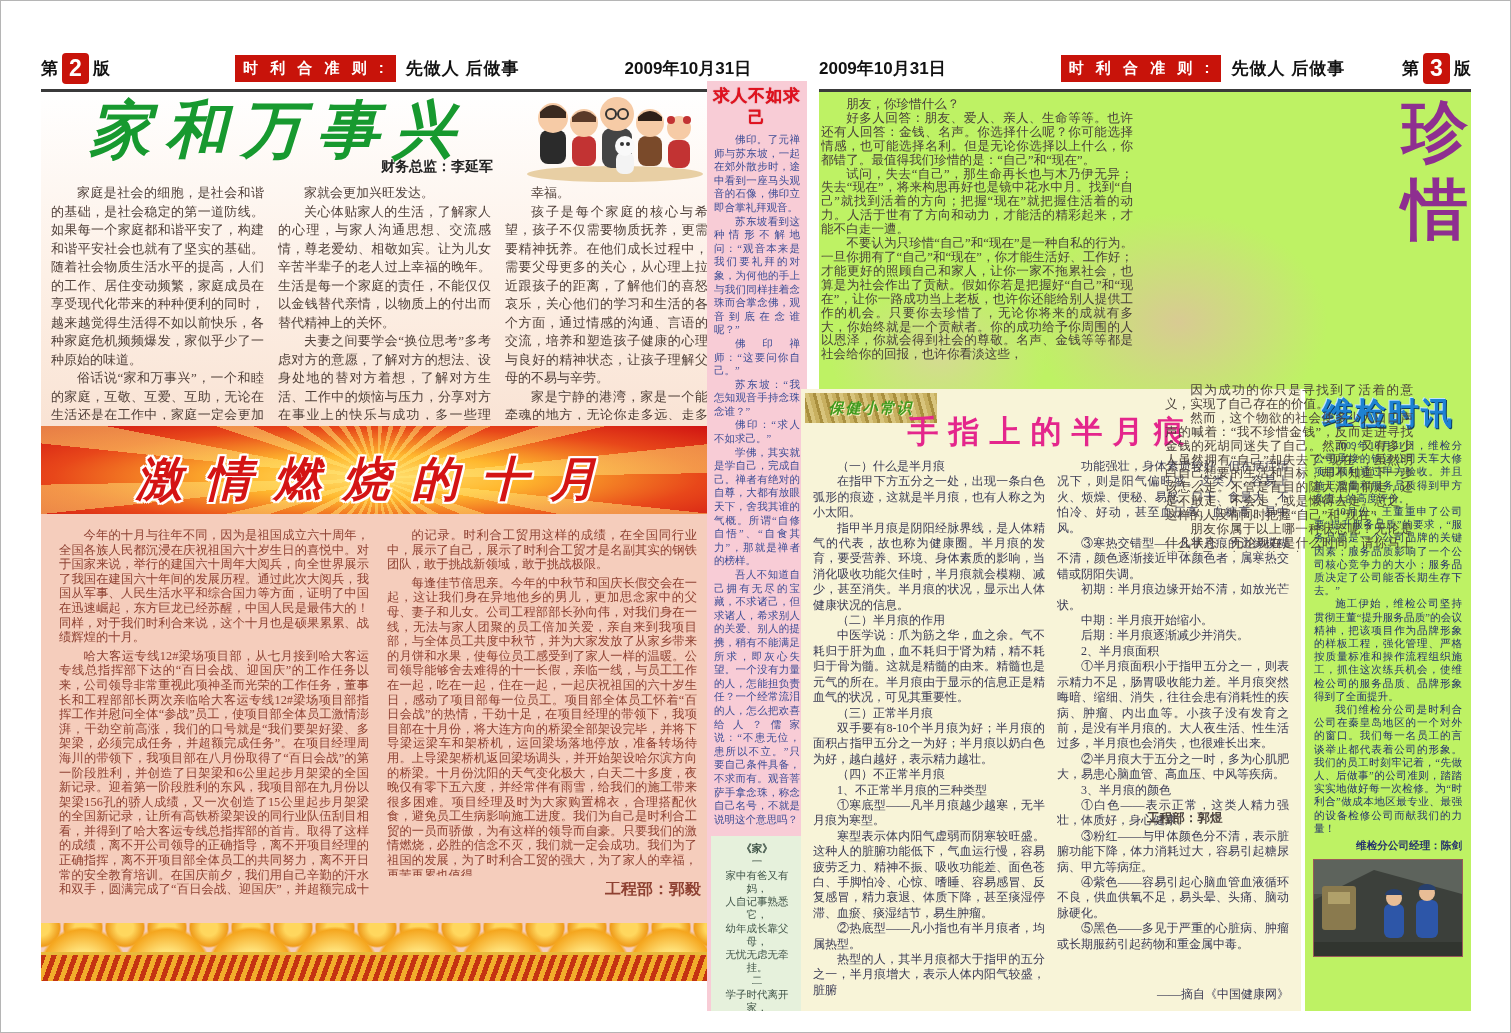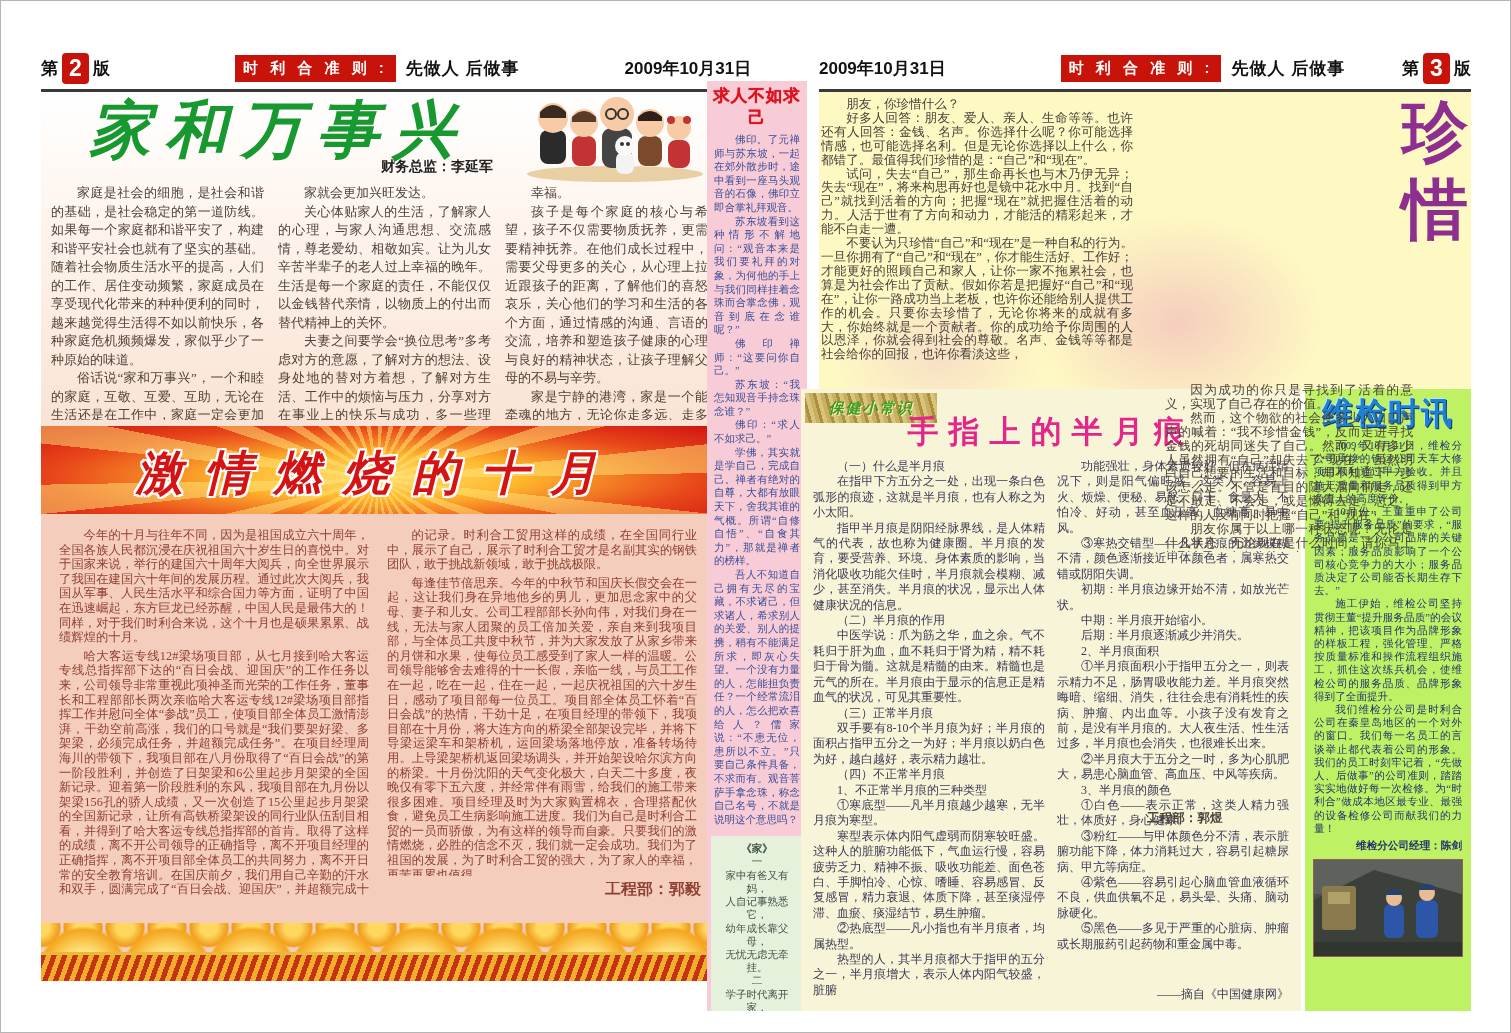--- a/index.html
+++ b/index.html
@@ -16,42 +16,42 @@
   
   .family-wrap{background:linear-gradient(180deg,#ffffff 0%,#fdf0e6 55%,#f9e3d4 100%);}
   .family-title{color:#17992f;font-size:62px;font-weight:bold;font-style:italic;letter-spacing:14px;white-space:nowrap;font-family:"DejaVu Serif",serif;}
   .family-byline{font-size:14px;font-weight:bold;color:#222;}
   .news-col{font-size:13px;line-height:18.5px;color:#51413a;text-align:justify;overflow:hidden;}
   .news-col p{margin:0;text-indent:2em;}
   
   .oct-wrap{background:#f5cdbc;}
   .oct-banner{position:absolute;left:0;top:0;right:0;height:88px;background:radial-gradient(ellipse at 50% 58%, #ffe070 0%, #ffb82e 30%, #e8471a 68%, #cf1212 100%);overflow:hidden;}
   .oct-banner::before{content:"";position:absolute;inset:0;background:repeating-conic-gradient(from 0deg at 50% 60%, rgba(255,230,120,.5) 0 5deg, rgba(255,230,120,0) 5deg 12deg);}
-  .oct-title{position:relative;z-index:2;text-align:center;font-size:47px;font-weight:bold;font-style:italic;color:#d41414;letter-spacing:22px;margin:16px 0 0 0;white-space:nowrap;
+  .oct-title{position:relative;z-index:2;text-align:center;font-size:47px;font-weight:bold;font-style:italic;color:#d41414;letter-spacing:22px;margin:22px 0 0 0;white-space:nowrap;
     text-shadow:-2px -2px 0 #fff,2px -2px 0 #fff,-2px 2px 0 #fff,2px 2px 0 #fff,0 -2px 0 #fff,0 2px 0 #fff,-2px 0 0 #fff,2px 0 0 #fff;}
   .oct-col{font-size:12.3px;line-height:14.6px;color:#8e4132;text-align:justify;overflow:hidden;}
   .oct-col p{margin:4px;text-indent:2em;}
   .sig-line{text-align:right;text-indent:0 !important;font-weight:bold;padding-right:14px;margin-top:4px !important;}
   .gold-clouds{position:absolute;left:0;right:0;bottom:26px;height:62px;
     background-image:
       radial-gradient(circle at 50% 110%, #ffe27a 26%, #f5a61e 52%, rgba(245,166,30,0) 56%),
       radial-gradient(circle at 50% 10%, #ffd75e 18%, #ef9c1b 40%, rgba(239,156,27,0) 44%);
     background-size:84px 62px,42px 46px;background-position:0 10px,21px 30px;background-repeat:repeat-x;}
   .gold-stripes{position:absolute;left:0;right:0;bottom:0;height:26px;background:repeating-linear-gradient(110deg,#c43312 0 5px,#f2ad2c 5px 10px);border-top:3px solid #e8b93c;}
   
   .mid-col{background:#f8ccd6;overflow:hidden;}
   .mid-title{color:#e3111f;font-weight:bold;font-size:16.5px;text-align:center;letter-spacing:1px;padding-top:4px;font-family:"Liberation Sans",sans-serif;text-shadow:0 0 1px #a00;}
   .mid-body{padding:4px 7px;font-size:10.5px;line-height:13.6px;color:#3c4c96;text-align:justify;}
   .mid-body p{margin:0;text-indent:2em;}
   .poem-box{background:#e6f1dc;margin:6px 4px 0 4px;padding:6px 5px;color:#3f5347;font-size:10.5px;line-height:13.2px;}
   .poem-title{text-align:center;font-weight:bold;margin:0 0 2px 0;}
   .stanza-label{text-align:center;margin:2px 0;}
   .poem-box p{margin:0;text-align:center;}
   
-  .cherish-wrap{background:#fef9c3;}
+  .cherish-wrap{background:#bef264;}
   .cherish-bg1{position:absolute;left:210px;top:120px;width:300px;height:220px;background:radial-gradient(ellipse,rgba(238,170,185,.55),rgba(238,170,185,0) 70%);border-radius:50%;}
   .cherish-bg2{position:absolute;left:10px;top:190px;width:220px;height:150px;background:radial-gradient(ellipse,rgba(240,190,200,.45),rgba(240,190,200,0) 70%);border-radius:50%;}
   .cherish-col{font-size:12.6px;line-height:13.9px;color:#4a413c;text-align:justify;overflow:hidden;position:relative;z-index:2;}
   .cherish-col p{margin:0;text-indent:2em;}
   .cherish-chars{color:#8e2f90;font-weight:bold;font-size:66px;line-height:78px;text-align:center;font-family:"DejaVu Serif",serif;}
   
   .health-wrap{background:#f8f4d8;}
   .health-badge{position:absolute;left:4px;top:4px;width:132px;height:30px;display:flex;align-items:center;justify-content:center;
     background:repeating-linear-gradient(75deg,#c8b060 0 4px,#a98f3e 4px 7px,#d8c47c 7px 11px);color:#3f9b1e;font-weight:bold;font-size:15px;letter-spacing:2px;text-shadow:1px 1px 0 #f6f0c0;font-family:"Liberation Sans",sans-serif;font-style:italic;}
   .health-title{position:absolute;left:0;right:0;top:22px;text-align:center;color:#e4268c;font-weight:bold;font-size:31px;letter-spacing:10px;margin:0;font-family:"Liberation Sans",sans-serif;}

